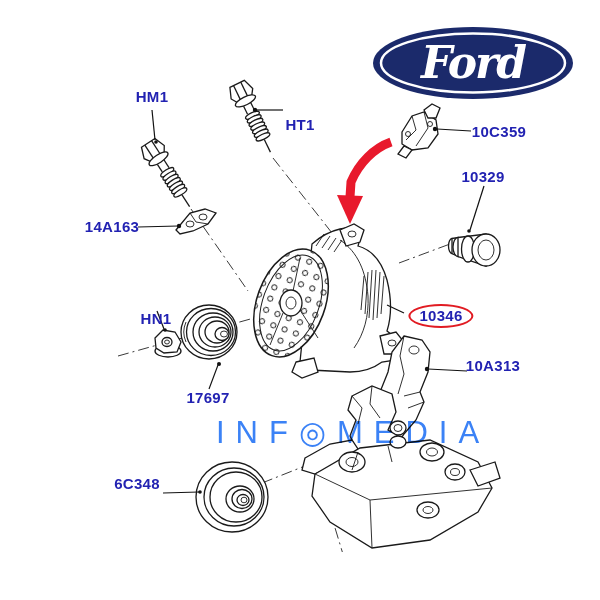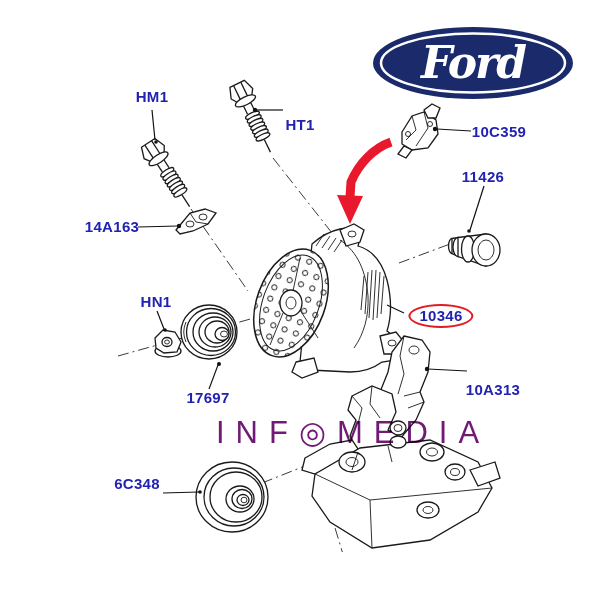--- a/index.html
+++ b/index.html
@@ -8,21 +8,21 @@
   #art{position:absolute;left:0;top:0;z-index:1;}
   .part{fill:#ffffff;stroke:#1a1a1a;stroke-width:1.3;}
   .thin{stroke:#1a1a1a;stroke-width:0.9;fill:none;}
   .cline{stroke:#3a3a3a;stroke-width:1;fill:none;stroke-dasharray:11,4,2,4;}
   .leader{stroke:#111;stroke-width:1.2;fill:none;}
   .dot{fill:#111;stroke:none;}
   .lbl{position:absolute;z-index:3;transform:translate(-50%,-50%);
        font-weight:bold;font-size:15px;letter-spacing:.3px;color:#2222b2;white-space:nowrap;}
   .circled{border:2.5px solid #e11b22;border-radius:50%;padding:1px 9px 2px 9px;}
   #watermark{position:absolute;left:216px;top:414px;z-index:2;pointer-events:none;
-       font-size:31px;letter-spacing:11px;color:#701a75;mix-blend-mode:multiply;
+       font-size:31px;letter-spacing:11px;color:#3b82f6;mix-blend-mode:multiply;
        font-family:"Liberation Sans",sans-serif;}
 </style>
 </head>
 <body>
 
 <div id="stage">
 
   <svg id="art" width="600" height="600" viewBox="0 0 600 600">
     <defs>
       <pattern id="holes" patternUnits="userSpaceOnUse" width="12" height="12">
@@ -201,23 +201,23 @@
       <path d="M391,142 C374,148 359,163 351,182 L350,197" fill="none" stroke="#e8192c" stroke-width="9"></path>
       <polygon points="337,195 363,196 350,224" fill="#e8192c"></polygon>
     </g>
   </svg>
 
   <div id="watermark">INF◎MEDIA</div>
 
   <div class="lbl" style="left:152px;top:96px">HM1</div>
   <div class="lbl" style="left:300px;top:124px">HT1</div>
   <div class="lbl" style="left:499px;top:131px">10C359</div>
-  <div class="lbl" style="left:483px;top:176px">11426</div>
+  <div class="lbl" style="left:483px;top:176px">10329</div>
   <div class="lbl" style="left:112px;top:226px">14A163</div>
-  <div class="lbl" style="left:156px;top:301px">HN1</div>
+  <div class="lbl" style="left:156px;top:318px">HN1</div>
   <div class="lbl circled" style="left:441px;top:316px">
     <span>10346</span>
   </div>
-  <div class="lbl" style="left:493px;top:389px">10A313</div>
+  <div class="lbl" style="left:493px;top:365px">10A313</div>
   <div class="lbl" style="left:208px;top:397px">17697</div>
   <div class="lbl" style="left:137px;top:483px">6C348</div>
 
 </div>
 
 </body></html>

